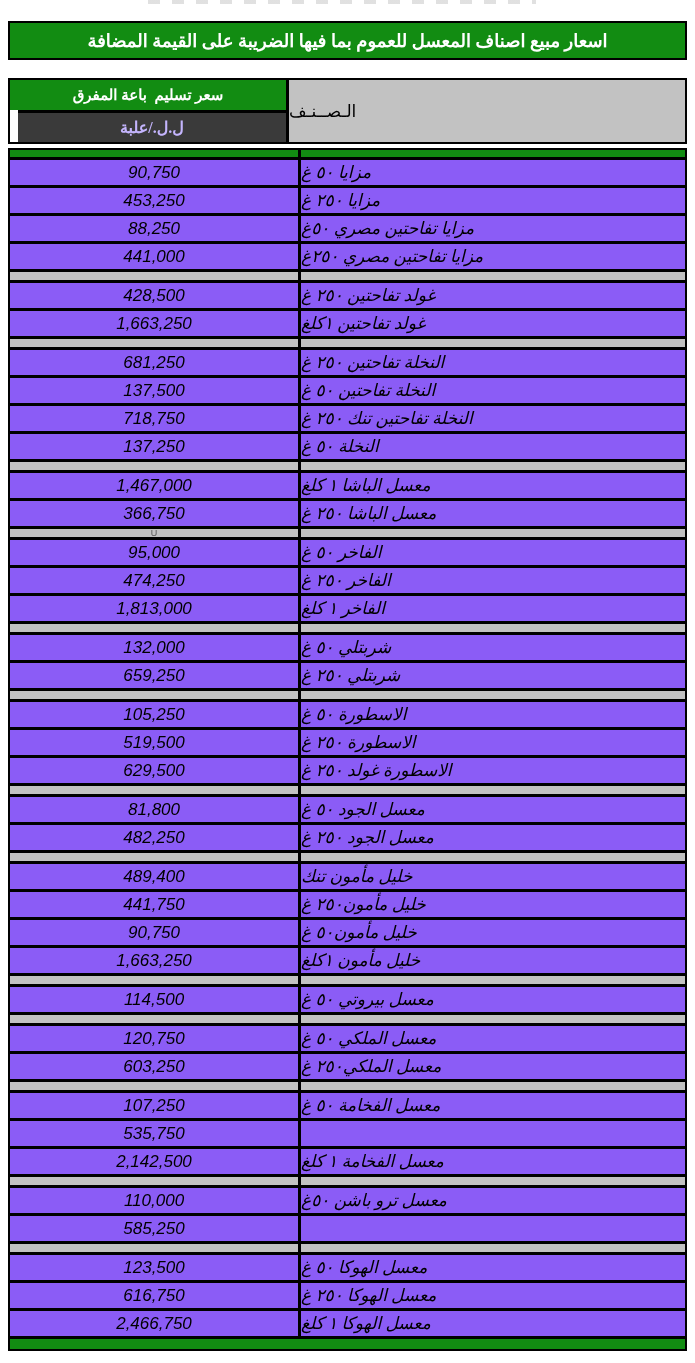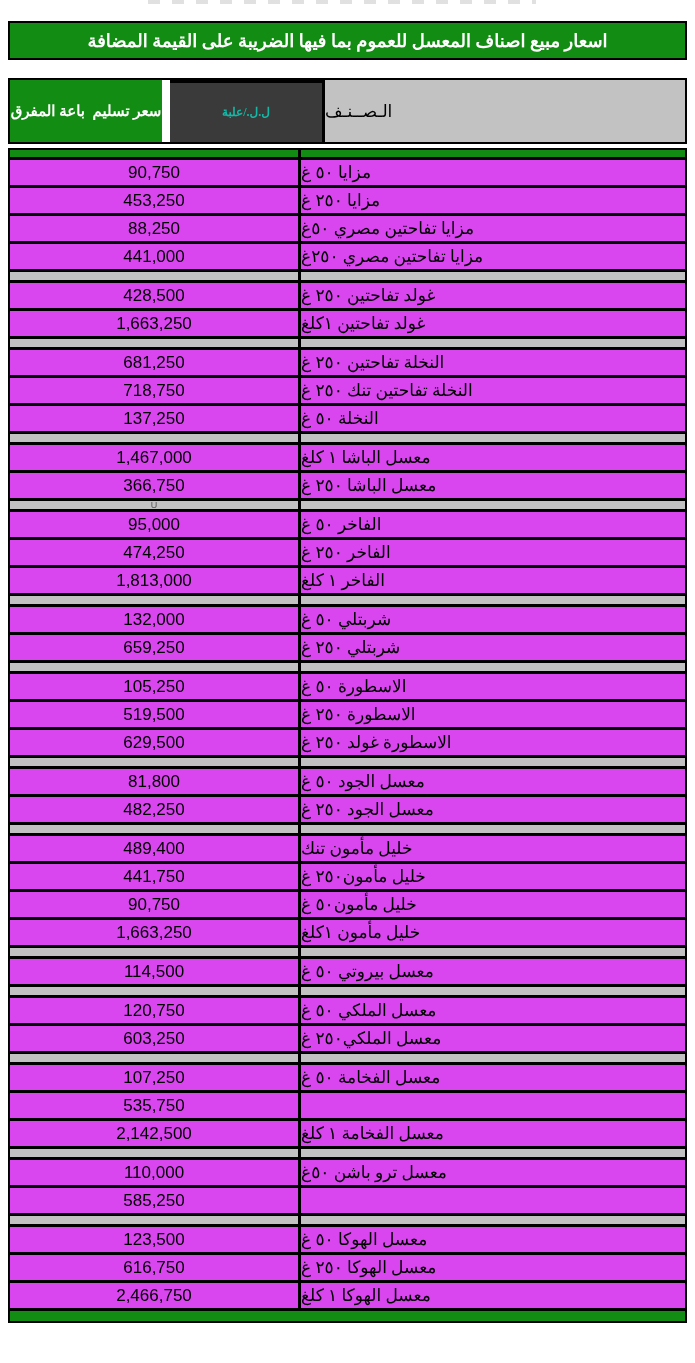--- a/index.html
+++ b/index.html
@@ -26,44 +26,44 @@
     border:2px solid var(--border);
     display:flex;align-items:center;justify-content:center;
     color:#fff;font-weight:bold;font-size:18px;direction:rtl;
     letter-spacing:.2px;
   }
   .header-box{
     margin:8px 8px 0 8px;
     border:2px solid var(--border);
     display:flex;height:62px;
   }
-  .price-header{width:312px;display:flex;flex-direction:row;}
+  .price-header{width:276px;display:flex;flex-direction:column;}
   .price-header-top{
     flex:1;background:var(--green);color:#fff;font-weight:bold;font-size:15px;
     display:flex;align-items:center;justify-content:center;direction:rtl;white-space:pre;
   }
   .price-header-bottom{
-    flex:1;background:var(--dark);color:#14b8a6;font-weight:bold;font-size:12px;
+    flex:1;background:var(--dark);color:#c4b5fd;font-weight:bold;font-size:16px;
     border-top:3px solid var(--border);
     display:flex;align-items:center;justify-content:center;direction:rtl;margin-left:8px;
   }
   .v-divider{width:3px;background:var(--border);align-self:stretch;}
   .item-header{
     flex:1;background:var(--gray);
     display:flex;align-items:center;justify-content:flex-end;
     padding-right:18px;font-size:17px;color:#000;direction:rtl;
   }
   .table-box{
     margin:4px 8px 0 8px;
     border:2px solid var(--border);
   }
   .green-strip{display:flex;height:7px;border-bottom:3px solid var(--border);}
   .green-strip .left{width:288px;background:var(--green);}
   .green-strip .right{flex:1;background:var(--green);}
-  .row{display:flex;height:25px;border-bottom:3px solid var(--border);background:#d946ef;}
+  .row{display:flex;height:25px;border-bottom:3px solid var(--border);background:#8b5cf6;font-style:italic;}
   .price-cell{
     width:288px;display:flex;align-items:center;justify-content:center;
     font-family:"Liberation Sans", sans-serif;font-size:17px;color:#000;
   }
   .item-cell{
     flex:1;display:flex;align-items:center;justify-content:flex-end;
     padding-right:19px;font-size:17px;color:#000;direction:rtl;
   }
   .separator{display:flex;height:8px;border-bottom:3px solid var(--border);}
   .separator .left{
@@ -136,20 +136,25 @@
         <div class="left"></div>
         <div class="v-divider"></div>
         <div class="right"></div>
       </div>
       <div class="row">
         <div class="price-cell">681,250</div>
         <div class="v-divider"></div>
         <div class="item-cell">النخلة تفاحتين ٢٥٠ غ</div>
       </div>
       <div class="row">
+        <div class="price-cell">137,500</div>
+        <div class="v-divider"></div>
+        <div class="item-cell">النخلة تفاحتين ٥٠ غ</div>
+      </div>
+      <div class="row">
         <div class="price-cell">718,750</div>
         <div class="v-divider"></div>
         <div class="item-cell">النخلة تفاحتين تنك ٢٥٠ غ</div>
       </div>
       <div class="row">
         <div class="price-cell">137,250</div>
         <div class="v-divider"></div>
         <div class="item-cell">النخلة ٥٠ غ</div>
       </div>
       <div class="separator">

